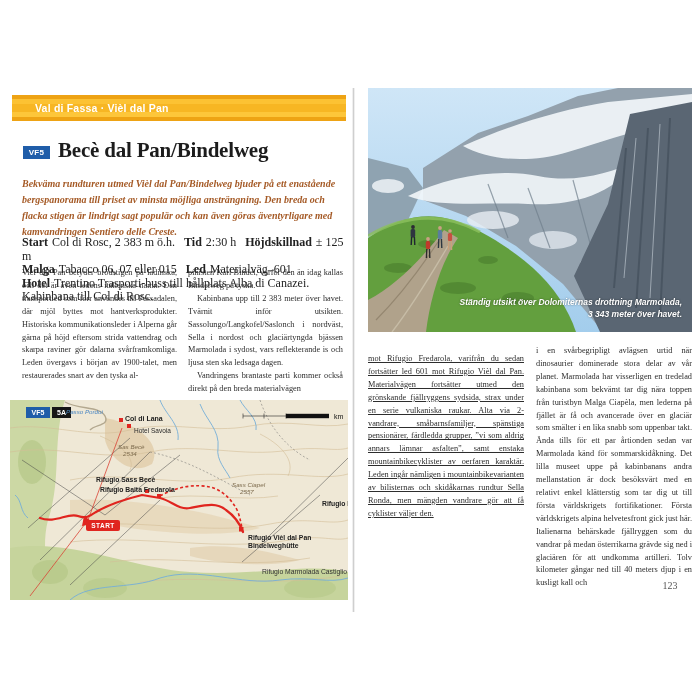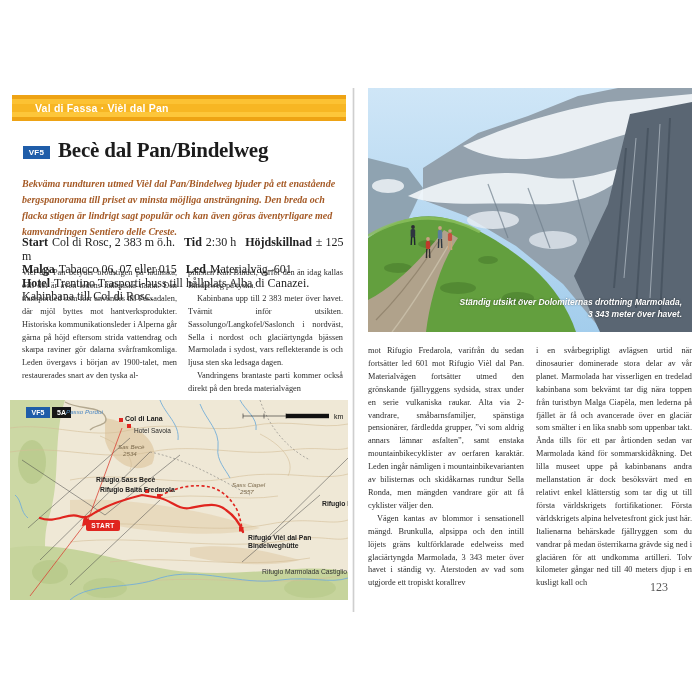--- a/index.html
+++ b/index.html
@@ -24,24 +24,24 @@
     font-weight:700;font-style:italic;color:#a55a26;margin-top:7px;}
   .facts{position:absolute;left:22px;top:236px;width:322px;font-size:12px;line-height:13.5px;color:#222;}
   .facts p{margin:0;}
   .facts b{margin-right:4px;}
   .facts span{margin-right:9px;}
   .body-col{position:absolute;font-size:8.3px;line-height:12.9px;text-align:justify;color:#2d2d2d;}
   .body-col p{margin:0;}
   .body-col p.ind{text-indent:9px;}
   #left-col1{left:22px;top:267px;width:155px;}
   #left-col2{left:188px;top:267px;width:155px;}
-  #right-col1{left:368px;top:345px;width:156px;}
+  #right-col1{left:368px;top:353px;width:156px;text-decoration:underline;}
   #right-col2{left:536px;top:345px;width:156px;}
-  .page-number{position:absolute;left:650px;top:580px;width:40px;text-align:left;
-    font-size:12px;color:#555;}
+  .page-number{position:absolute;left:650px;top:580px;width:40px;text-align:center;
+    font-size:10px;color:#555;}
   
   #map-wrap{position:absolute;left:10px;top:400px;width:338px;height:200px;overflow:hidden;}
   
   #photo-wrap{position:absolute;left:368px;top:88px;width:324px;height:244px;overflow:hidden;}
   .photo-caption{position:absolute;right:10px;bottom:12px;width:225px;text-align:right;
     font-family:"Liberation Sans",sans-serif;font-style:italic;font-weight:700;font-size:8.5px;
     line-height:11.5px;color:#ffffff;text-shadow:0 0 2px rgba(0,0,0,.5);}
   svg text{font-family:"Liberation Sans",sans-serif;}
 </style>
 </head>
@@ -263,21 +263,20 @@
           <line x1="80.8" y1="153" x2="80.4" y2="162" stroke="#caa07a" stroke-width="1.4"></line>
           <line x1="83.2" y1="153" x2="83.6" y2="162" stroke="#caa07a" stroke-width="1.4"></line>
         </g>
       </g>
     </svg>
     <div class="photo-caption">Ständig utsikt över Dolomiternas drottning Marmolada, 3 343 meter över havet.</div>
   </div>
 
   <div id="right-col1" class="body-col">
     <p>mot Rifugio Fredarola, varifrån du sedan fortsätter led 601 mot Rifugio Vièl dal Pan. Materialvägen fortsätter utmed den grönskande fjällryggens sydsida, strax under en serie vulkaniska raukar. Alta via 2-vandrare, småbarnsfamiljer, spänstiga pensionärer, färdledda grupper, ”vi som aldrig annars lämnar asfalten”, samt enstaka mountainbikecyklister av oerfaren karaktär. Leden ingår nämligen i mountainbikevarianten av bilisternas och skidåkarnas rundtur Sella Ronda, men mängden vandrare gör att få cyklister väljer den.</p>
-    <p class="ind">Vägen kantas av blommor i sensationell mängd. Brunkulla, alpsippa och den intill löjets gräns kultförklarade edelweiss med glaciärtyngda Marmolada, 3 343 meter över havet i ständig vy. Återstoden av vad som utgjorde ett tropiskt korallrev</p>
   </div>
   <div id="right-col2" class="body-col">
     <p>i en svårbegripligt avlägsen urtid när dinosaurier dominerade stora delar av vår planet. Marmolada har visserligen en tredelad kabinbana som bekvämt tar dig nära toppen från turistbyn Malga Ciapèla, men lederna på fjället är få och avancerade över en glaciär som smälter i en lika snabb som uppenbar takt. Ända tills för ett par årtionden sedan var Marmolada känd för sommarskidåkning. Det lilla museet uppe på kabinbanans andra mellanstation är dock besöksvärt med en relativt enkel klätterstig som tar dig ut till första världskrigets fortifikationer. Första världskrigets alpina helvetesfront gick just här. Italienarna behärskade fjällryggen som du vandrar på medan österrikarna grävde sig ned i glaciären för att undkomma artilleri. Tolv kilometer gångar ned till 40 meters djup i en kusligt kall och</p>
   </div>
 
   <div class="page-number">123</div>
 
   <div class="gutter"></div>
 </div>
 

